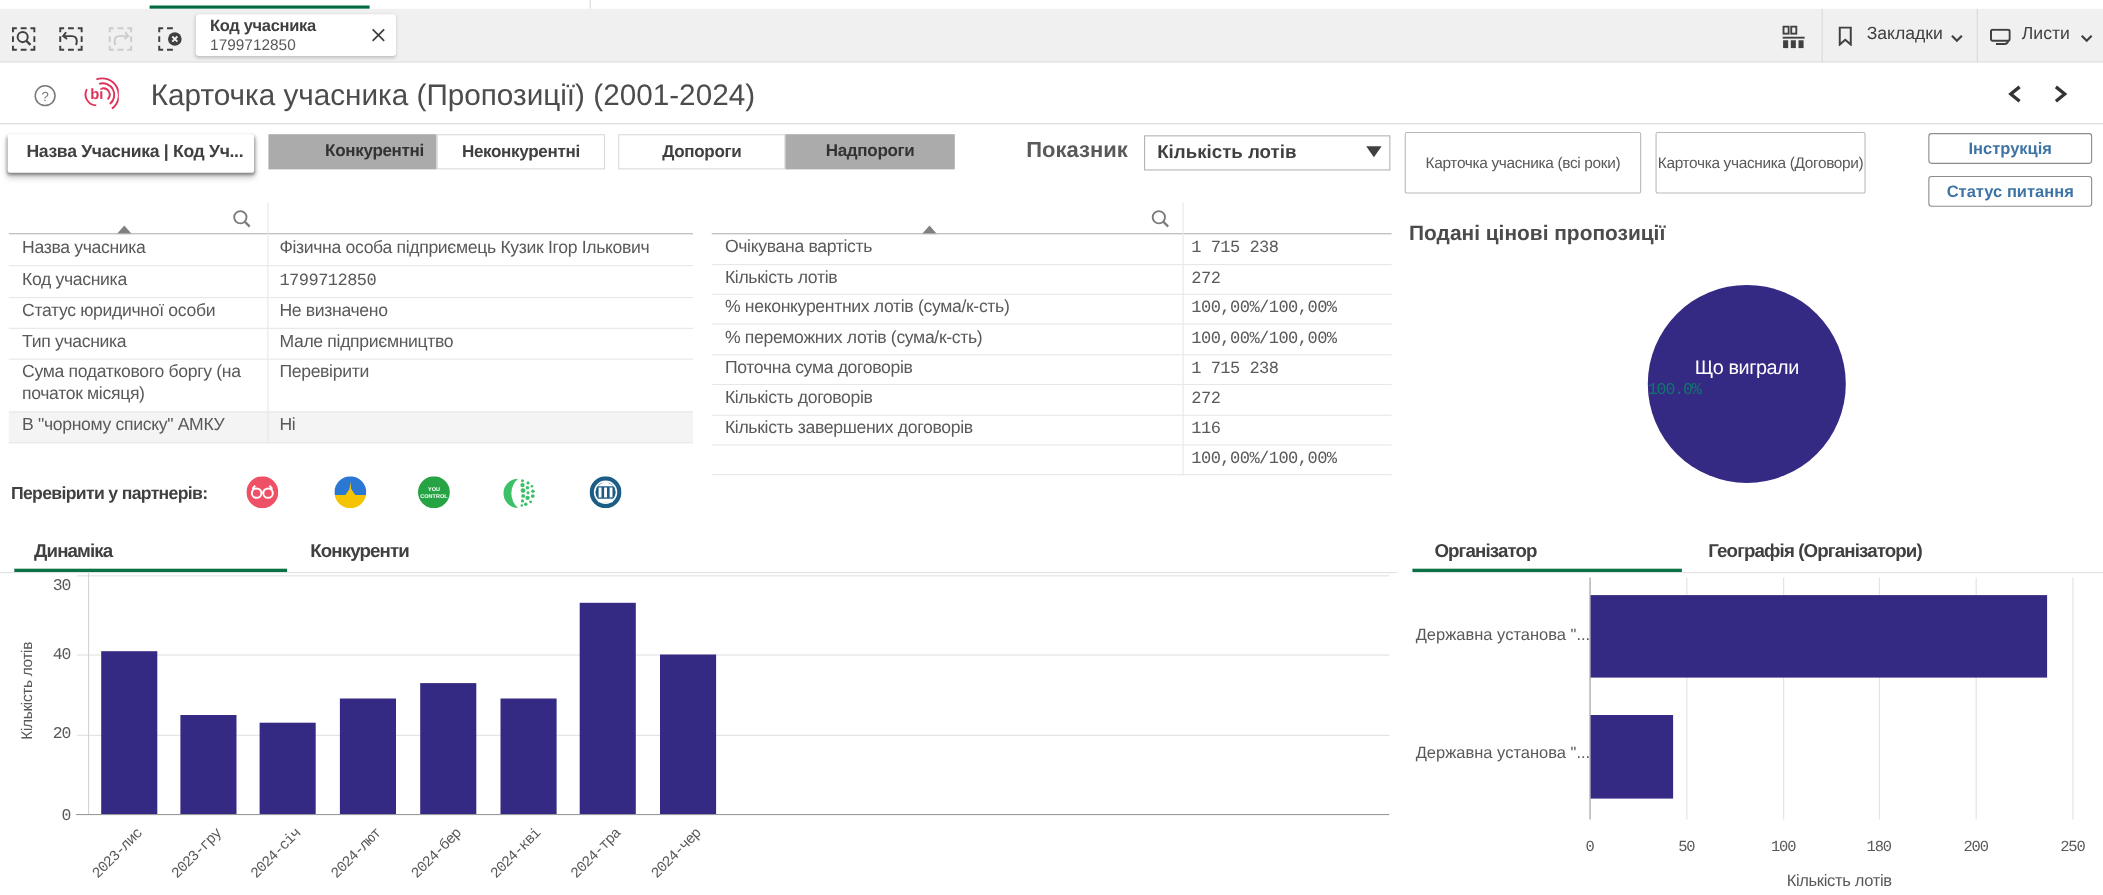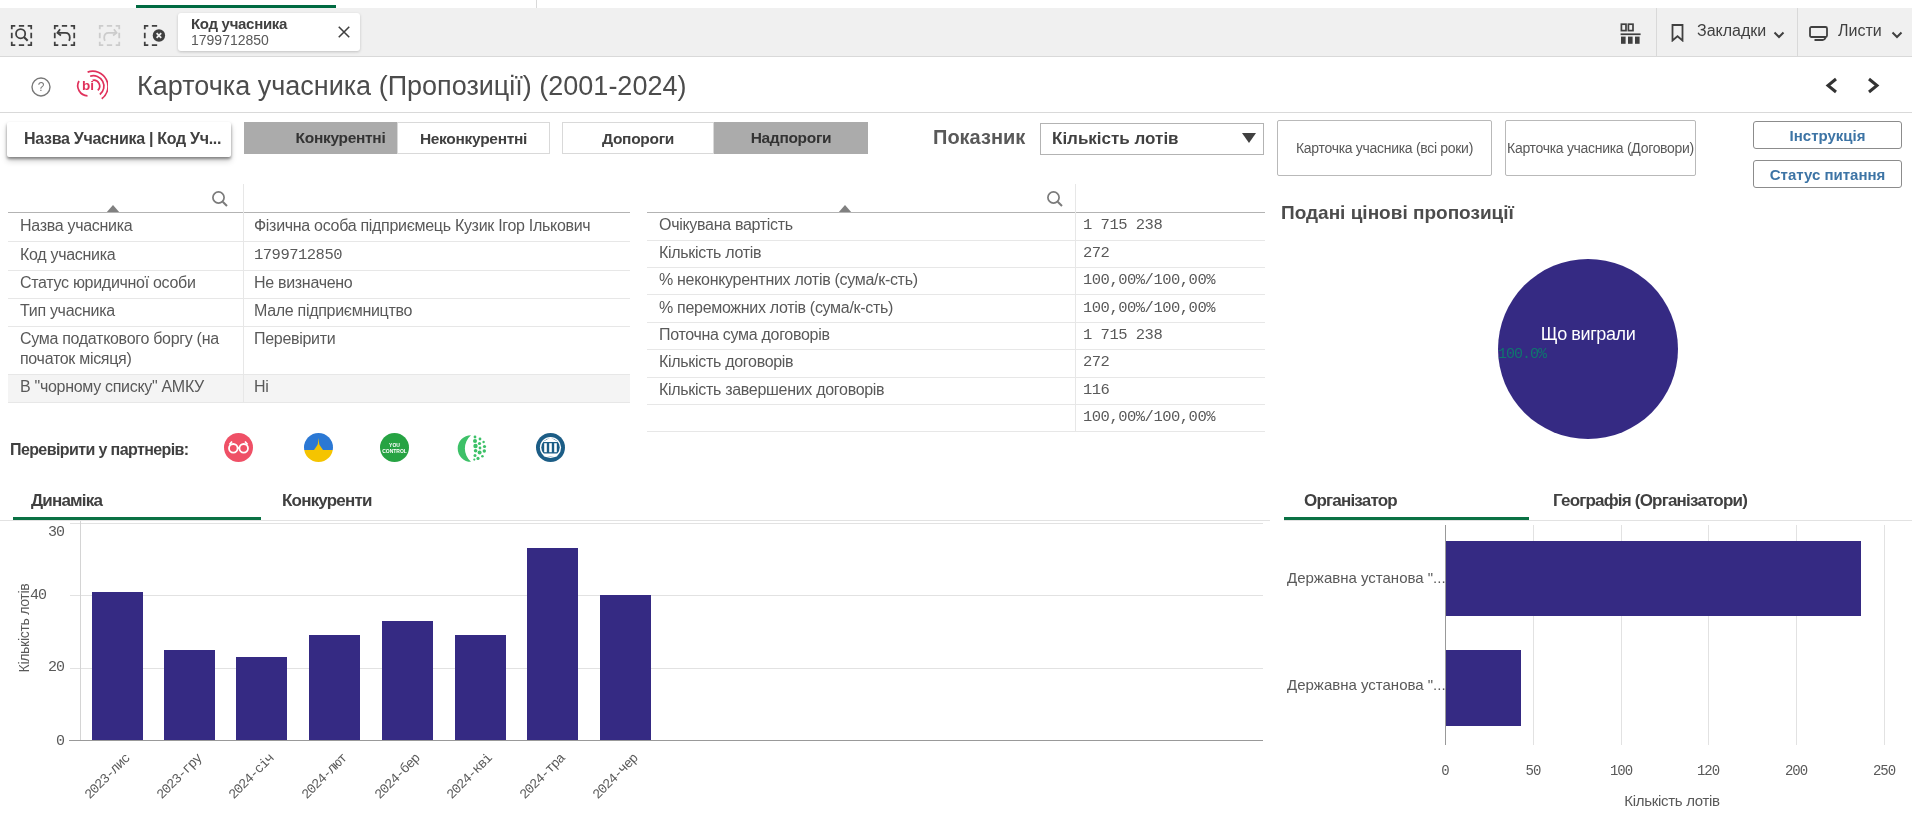--- a/index.html
+++ b/index.html
@@ -286,21 +286,21 @@
   <div class="abs" style="left:1498px;top:324px;width:180px;text-align:center;font-size:18px;letter-spacing:-0.4px;color:#fff;">Що виграли</div>
   <div class="abs mono" style="left:1498px;top:346px;width:180px;text-align:left;font-size:15px;letter-spacing:-1px;color:#0f766e;">100.0%</div>
 
   <div class="abs tabtxt" style="left:31px;top:491px;">Динаміка</div>
   <div class="abs tabtxt" style="left:282px;top:491px;">Конкуренти</div>
   <div class="abs" style="left:13px;top:517px;width:248px;height:3px;background:#0a7144;"></div>
   <div class="abs" style="left:0;top:520px;width:1270px;height:1px;background:#e2e2e2;"></div>
 
   <div class="abs" style="left:-26px;top:620px;width:100px;text-align:center;transform:rotate(-90deg);font-size:14px;letter-spacing:-0.3px;color:#595959;">Кількість лотів</div>
   <div class="abs ticklbl" style="left:30px;top:524px;width:34px;text-align:right;">30</div>
-  <div class="abs ticklbl" style="left:30px;top:587px;width:34px;">40</div>
+  <div class="abs ticklbl" style="left:30px;top:587px;width:34px;text-align:right;">40</div>
   <div class="abs ticklbl" style="left:30px;top:659px;width:34px;text-align:right;">20</div>
   <div class="abs ticklbl" style="left:30px;top:733px;width:34px;text-align:right;">0</div>
   <div class="gridh" style="left:70px;top:523px;width:1193px;"></div>
   <div class="gridh" style="left:70px;top:595px;width:1193px;"></div>
   <div class="gridh" style="left:70px;top:668px;width:1193px;"></div>
   <div class="abs" style="left:69px;top:740px;width:1194px;height:1px;background:#999;"></div>
   <div class="abs" style="left:80px;top:521px;width:1px;height:219px;background:#d4d4d4;"></div>
   <div class="bar" style="left:92px;top:592px;width:51px;height:148px;"></div>
   <div class="bar" style="left:164px;top:650px;width:51px;height:90px;"></div>
   <div class="bar" style="left:236px;top:657px;width:51px;height:83px;"></div>
@@ -329,17 +329,17 @@
   <div class="gridv" style="left:1796px;top:525px;height:220px;"></div>
   <div class="gridv" style="left:1884px;top:525px;height:220px;"></div>
   <div class="abs" style="left:1445px;top:525px;width:1px;height:220px;background:#999;"></div>
   <div class="bar" style="left:1446px;top:541px;width:415px;height:75px;"></div>
   <div class="bar" style="left:1446px;top:650px;width:75px;height:76px;"></div>
   <div class="abs" style="left:1287px;top:569px;width:152px;text-align:right;font-size:15px;color:#595959;white-space:nowrap;">Державна установа "...</div>
   <div class="abs" style="left:1287px;top:676px;width:152px;text-align:right;font-size:15px;color:#595959;white-space:nowrap;">Державна установа "...</div>
   <div class="abs ticklbl" style="left:1425px;top:763px;width:40px;text-align:center;font-size:14px;">0</div>
   <div class="abs ticklbl" style="left:1513px;top:763px;width:40px;text-align:center;font-size:14px;">50</div>
   <div class="abs ticklbl" style="left:1601px;top:763px;width:40px;text-align:center;font-size:14px;">100</div>
-  <div class="abs ticklbl" style="left:1688px;top:763px;width:40px;text-align:center;font-size:14px;">120</div>
+  <div class="abs ticklbl" style="left:1688px;top:763px;width:40px;text-align:center;font-size:14px;">180</div>
   <div class="abs ticklbl" style="left:1776px;top:763px;width:40px;text-align:center;font-size:14px;">200</div>
   <div class="abs ticklbl" style="left:1864px;top:763px;width:40px;text-align:center;font-size:14px;">250</div>
   <div class="abs" style="left:1572px;top:792px;width:200px;text-align:center;font-size:15px;letter-spacing:-0.3px;color:#595959;">Кількість лотів</div>
 </div>
 
 </body></html>

